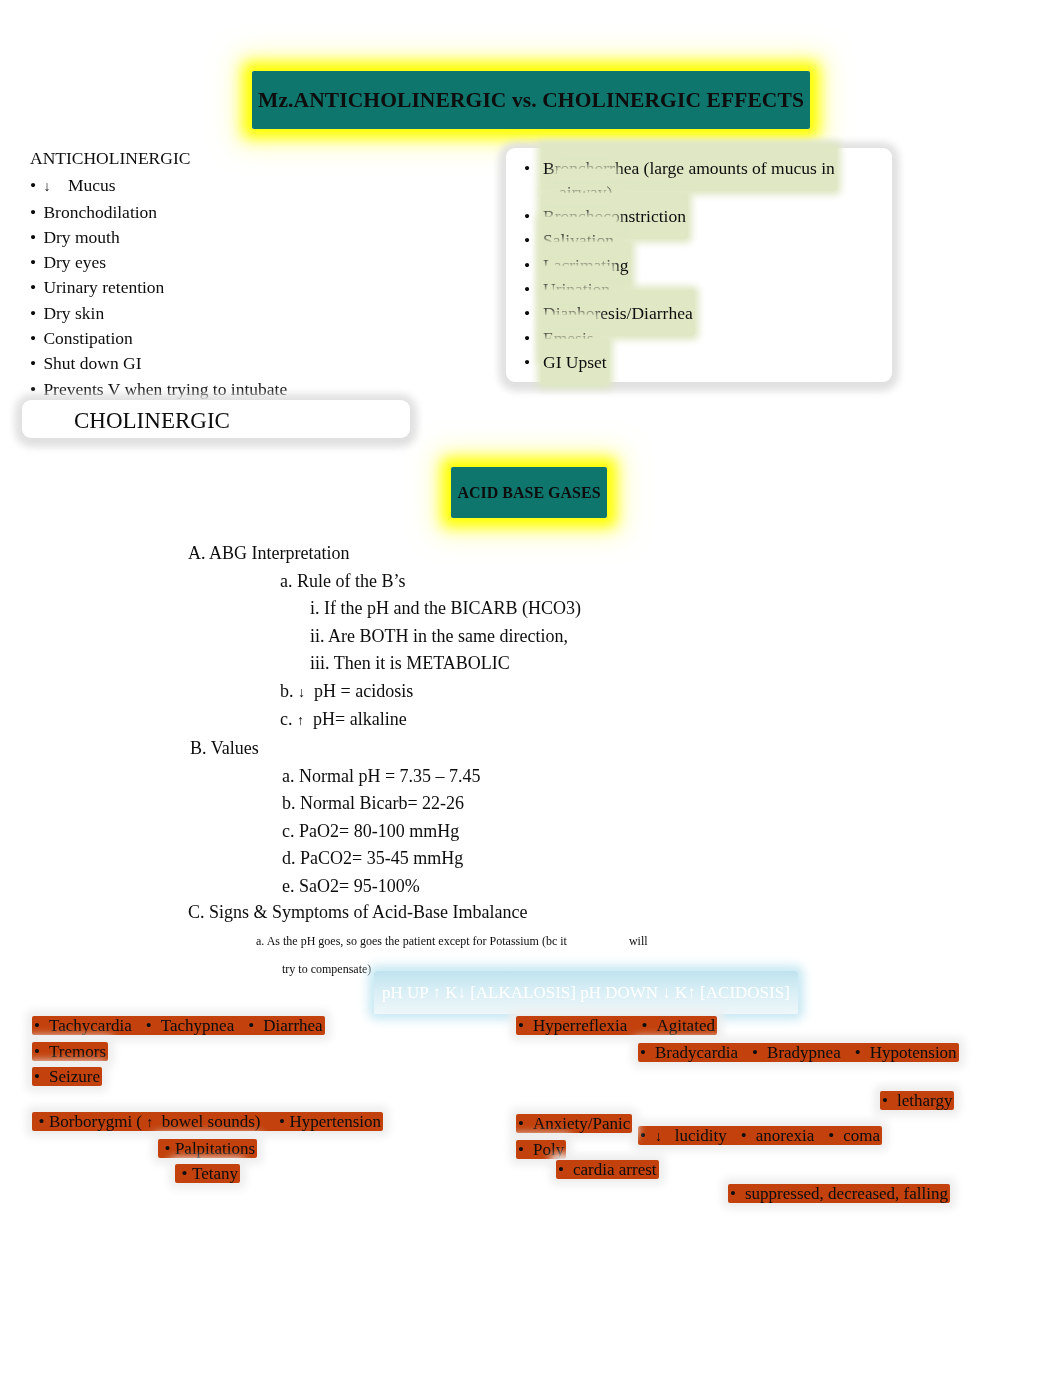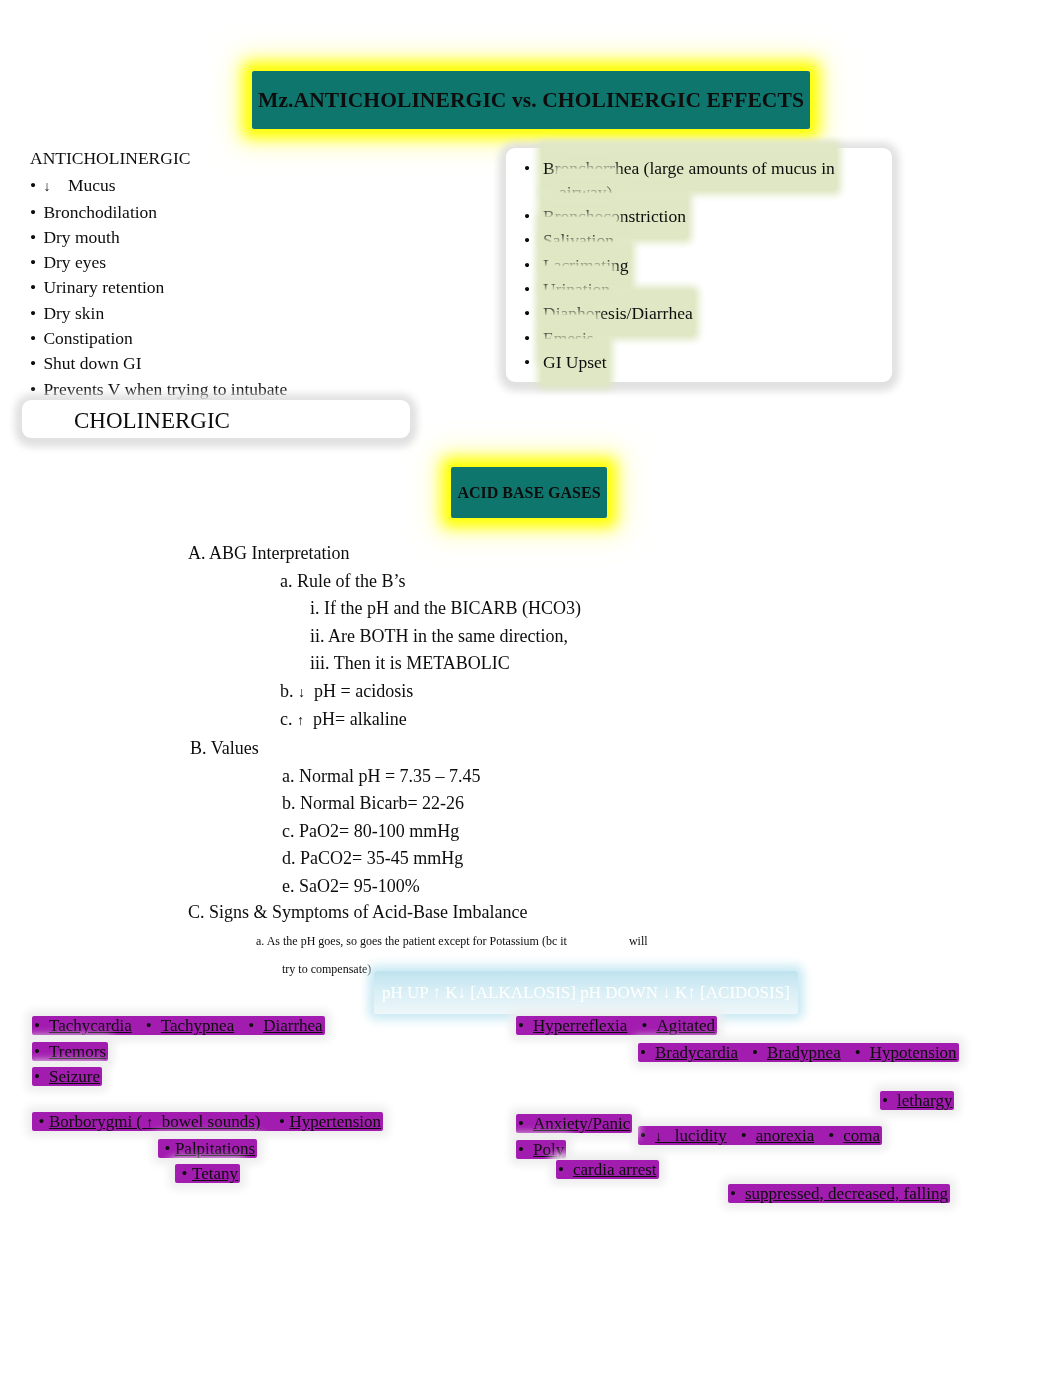--- a/index.html
+++ b/index.html
@@ -25,25 +25,24 @@
     padding: 17px 6px;
     border-radius: 2px;
   }
   .hl-green {
     background: #dfe7c4;
     box-shadow: 0 0 7px 4px #dfe7c4;
     border-radius: 2px;
     padding: 13px 2px;
   }
   .hl-gray {
-    background: #a21caf;
+    background: #c2410c;
     box-shadow: 0 0 9px 6px #eeeeee;
     border-radius: 2px;
     padding: 0 2px;
-    text-decoration: underline;
   }
   .hl-cyan {
     color: #ffffff;
     background: linear-gradient(180deg,#bfe3ef 0%, #d8eef5 45%, #eef7fa 100%);
     box-shadow: 0 0 10px 6px rgba(200,233,243,.95);
     border-radius: 3px;
     padding: 12px 8px;
   }
 
   

